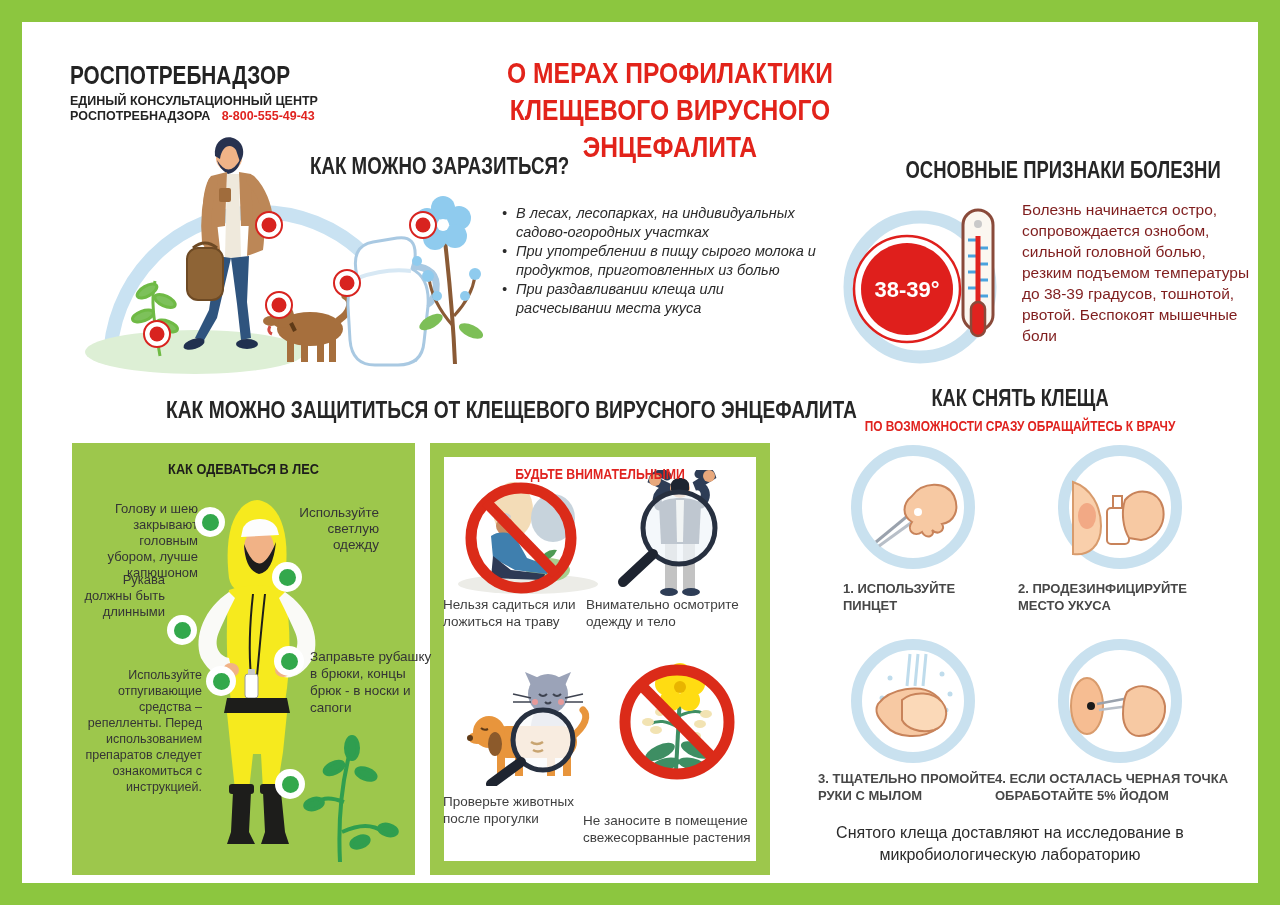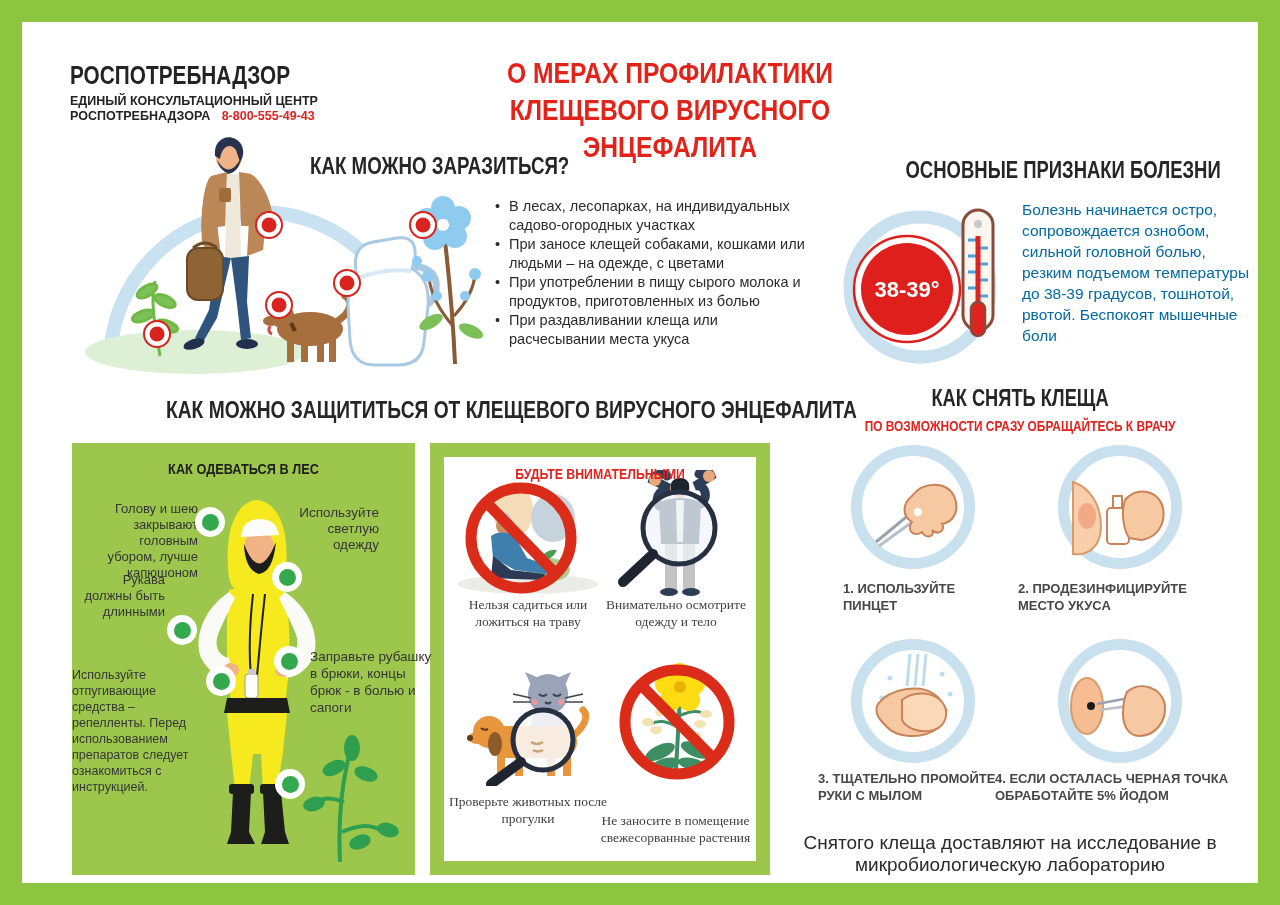--- a/index.html
+++ b/index.html
@@ -21,66 +21,66 @@
   
   .h-sec{font-weight:bold;color:#262626;font-size:24px;white-space:nowrap;}
   .hd-infect{left:310px;top:152px;transform:scaleX(0.78);transform-origin:left center;}
   .hd-sympt{left:871px;top:156px;width:300px;text-align:center;transform:scaleX(0.77);transform-origin:center center;}
   .hd-protect{left:100px;top:396px;width:660px;text-align:center;transform:scaleX(0.8);transform-origin:center center;}
   .hd-removal{left:870px;top:384px;width:300px;text-align:center;transform:scaleX(0.76);transform-origin:center center;}
   .hd-removal-sub{left:835px;top:418px;width:370px;text-align:center;color:#E0231F;font-size:14px;font-weight:bold;transform:scaleX(0.85);transform-origin:center center;}
 
   
   .bullets{left:492px;top:196px;width:320px;color:#2b2b2b;font-size:14.5px;line-height:19px;
-    list-style:none;margin:1px;padding:0;}
+    list-style:none;margin:8px;padding:0;font-style:italic;}
   .bullets li{position:relative;padding-left:16px;margin:0;}
   .bullets li::before{content:"\2022";position:absolute;left:2px;top:0;color:#2b2b2b;}
 
   
-  .sympt-text{left:1022px;top:199px;width:228px;font-size:15.5px;line-height:21px;color:#0369a1;}
+  .sympt-text{left:1022px;top:199px;width:228px;font-size:15.5px;line-height:21px;color:#7f1d1d;}
 
   
   .panel{background:#9DC74C;}
   .panel-left{left:72px;top:443px;width:343px;height:432px;}
   .panel-right{left:430px;top:443px;width:340px;height:432px;}
   .panel-right .inner{position:absolute;left:14px;top:14px;right:14px;bottom:14px;background:#fff;}
   .hd-dress{left:72px;top:460px;width:343px;text-align:center;font-size:15px;font-weight:bold;color:#1d1d1b;transform:scaleX(0.85);transform-origin:center center;}
   .hd-attn{left:430px;top:466px;width:340px;text-align:center;font-size:14px;font-weight:bold;color:#E0231F;transform:scaleX(0.88);transform-origin:center center;z-index:5;}
 
   
   .dl{color:#353535;line-height:16px;z-index:6;}
   .dl1{left:90px;top:501px;width:108px;text-align:right;font-size:13px;}
   .dl2{left:284px;top:505px;width:95px;text-align:right;font-size:13.5px;}
   .dl3{left:80px;top:572px;width:85px;text-align:right;font-size:13px;}
   .dl4{left:310px;top:648px;width:124px;text-align:left;font-size:13.5px;line-height:17px;}
-  .dl5{left:72px;top:667px;width:130px;font-size:12.5px;line-height:16px;}
+  .dl5{left:72px;top:667px;width:130px;text-align:right;font-size:12.5px;line-height:16px;}
 
   
   .gmark{width:30px;height:30px;border-radius:50%;background:#fff;z-index:7;display:flex;align-items:center;justify-content:center;}
   .gmark::after{content:"";width:17px;height:17px;border-radius:50%;background:#33A84C;display:block;}
 
   
-  .acap{color:#3f3f3f;font-size:13.5px;line-height:17px;text-align:center;z-index:5;font-family:Liberation Serif, serif;}
+  .acap{color:#3f3f3f;font-size:13.5px;line-height:17px;text-align:left;z-index:5;}
   .acap1{left:443px;top:596px;width:170px;}
   .acap2{left:586px;top:596px;width:180px;}
   .acap3{left:443px;top:793px;width:170px;}
   .acap4{left:583px;top:812px;width:185px;}
 
   
   .step-circle{width:102px;height:102px;border:11px solid #C9E1EF;border-radius:50%;background:#fff;}
   .sc1{left:851px;top:445px;}
   .sc2{left:1058px;top:445px;}
   .sc3{left:851px;top:639px;}
   .sc4{left:1058px;top:639px;}
   .scap{color:#474747;font-size:13px;font-weight:bold;line-height:17px;text-align:left;}
   .scap1{left:843px;top:580px;width:140px;}
   .scap2{left:1018px;top:580px;width:190px;}
   .scap3{left:818px;top:770px;width:200px;}
   .scap4{left:995px;top:770px;width:250px;}
-  .note{left:790px;top:822px;width:440px;text-align:center;font-size:19px;line-height:22px;color:#2b2b2b;margin-top:10px;}
+  .note{left:790px;top:822px;width:440px;text-align:center;font-size:16px;line-height:22px;color:#2b2b2b;}
 
   svg{display:block;}
 </style>
 </head>
 <body>
 
 <div id="poster">
   <div class="frame"></div>
 
   <div class="abs logo-title cond-l">РОСПОТРЕБНАДЗОР</div>
@@ -190,21 +190,20 @@
       <g>
           <circle cx="368" cy="99" r="13" fill="#fff" stroke="#D8231F" stroke-width="2"></circle>
           <circle cx="368" cy="99" r="7.5" fill="#D8231F"></circle>
         </g>
     </g>
   </svg>
 
   <div class="abs h-sec hd-infect">КАК МОЖНО ЗАРАЗИТЬСЯ?</div>
   <ul class="abs bullets">
     <li>В лесах, лесопарках, на индивидуальных садово-огородных участках</li>
-    <li>При заносе клещей собаками, кошками или людьми – на одежде, с цветами</li>
     <li>При употреблении в пищу сырого молока и продуктов, приготовленных из болью</li>
     <li>При раздавливании клеща или расчесывании места укуса</li>
   </ul>
 
   <div class="abs h-sec hd-sympt">ОСНОВНЫЕ ПРИЗНАКИ БОЛЕЗНИ</div>
   <svg class="abs" style="left:835px;top:192px;" width="210" height="185" viewBox="0 0 210 185">
     <circle cx="85" cy="95" r="70" fill="none" stroke="#C9E1EF" stroke-width="13"></circle>
     <rect x="128" y="18" width="30" height="120" rx="15" fill="#FBF7F0" stroke="#8A4A3A" stroke-width="3"></rect>
     <circle cx="143" cy="32" r="4" fill="#C9C9C9"></circle>
     <g stroke="#4AA3DE" stroke-width="3">
@@ -259,21 +258,21 @@
       <ellipse cx="34" cy="56" rx="10" ry="5" transform="rotate(-25 34 56)"></ellipse>
       <ellipse cx="66" cy="62" rx="10" ry="5" transform="rotate(20 66 62)"></ellipse>
       <ellipse cx="14" cy="92" rx="9" ry="5" transform="rotate(-15 14 92)"></ellipse>
       <ellipse cx="88" cy="118" rx="9" ry="5" transform="rotate(15 88 118)"></ellipse>
       <ellipse cx="60" cy="130" rx="9" ry="5" transform="rotate(-20 60 130)"></ellipse>
     </g>
   </svg>
   <div class="abs dl dl1">Голову и шею закрывают головным убором, лучше капюшоном</div>
   <div class="abs dl dl2">Используйте светлую одежду</div>
   <div class="abs dl dl3">Рукава должны быть длинными</div>
-  <div class="abs dl dl4">Заправьте рубашку в брюки, концы брюк - в болью и сапоги</div>
+  <div class="abs dl dl4">Заправьте рубашку в брюки, концы брюк - в носки и сапоги</div>
   <div class="abs dl dl5">Используйте отпугивающие средства – репелленты. Перед использованием препаратов следует ознакомиться с инструкцией.</div>
   <div class="abs gmark" style="left:195px;top:507px;"></div>
   <div class="abs gmark" style="left:272px;top:562px;"></div>
   <div class="abs gmark" style="left:167px;top:615px;"></div>
   <div class="abs gmark" style="left:274px;top:646px;"></div>
   <div class="abs gmark" style="left:206px;top:666px;"></div>
   <div class="abs gmark" style="left:275px;top:769px;"></div>
 
   <div class="abs panel panel-right">
     <div class="inner"></div>

